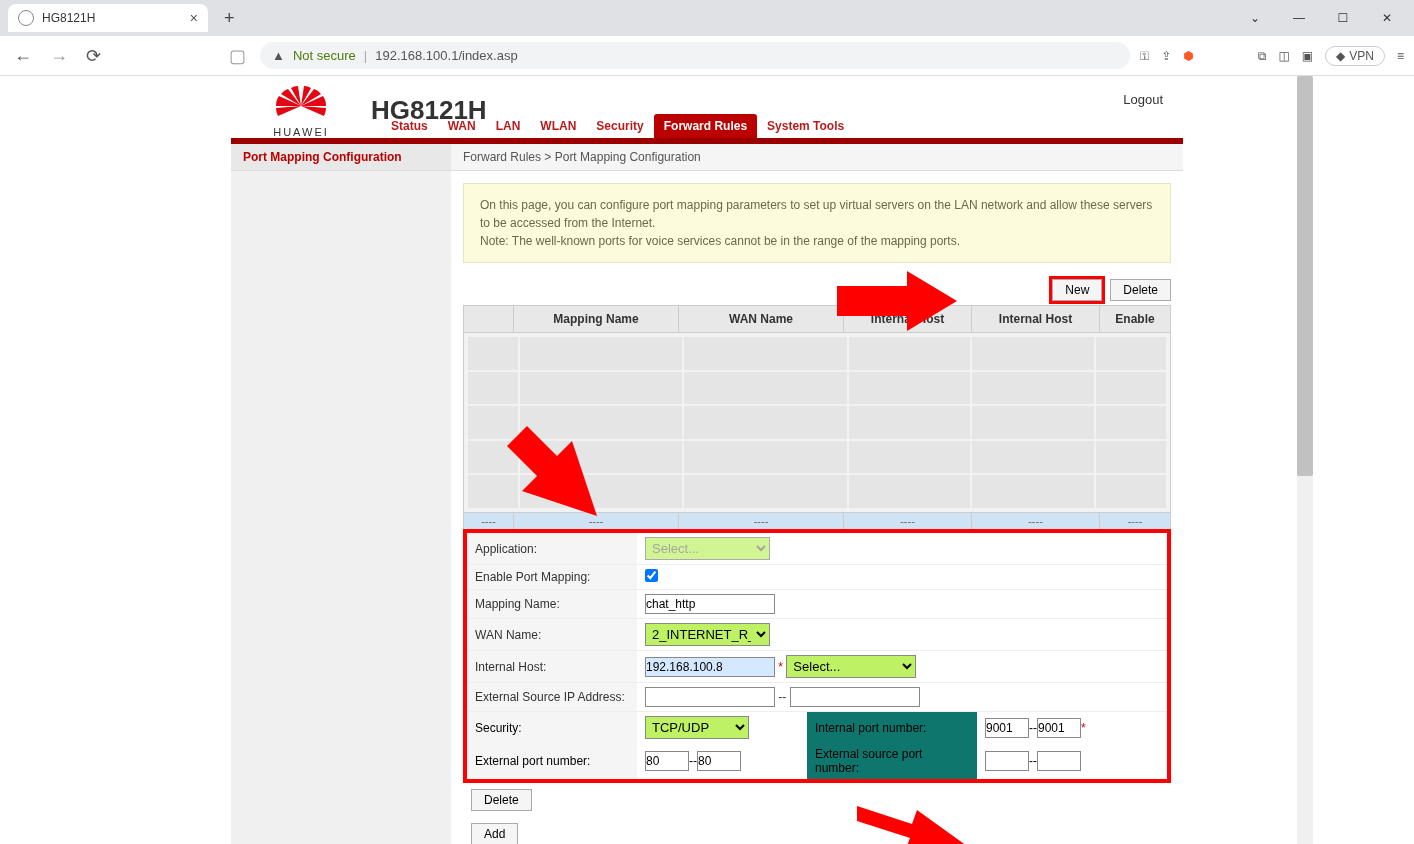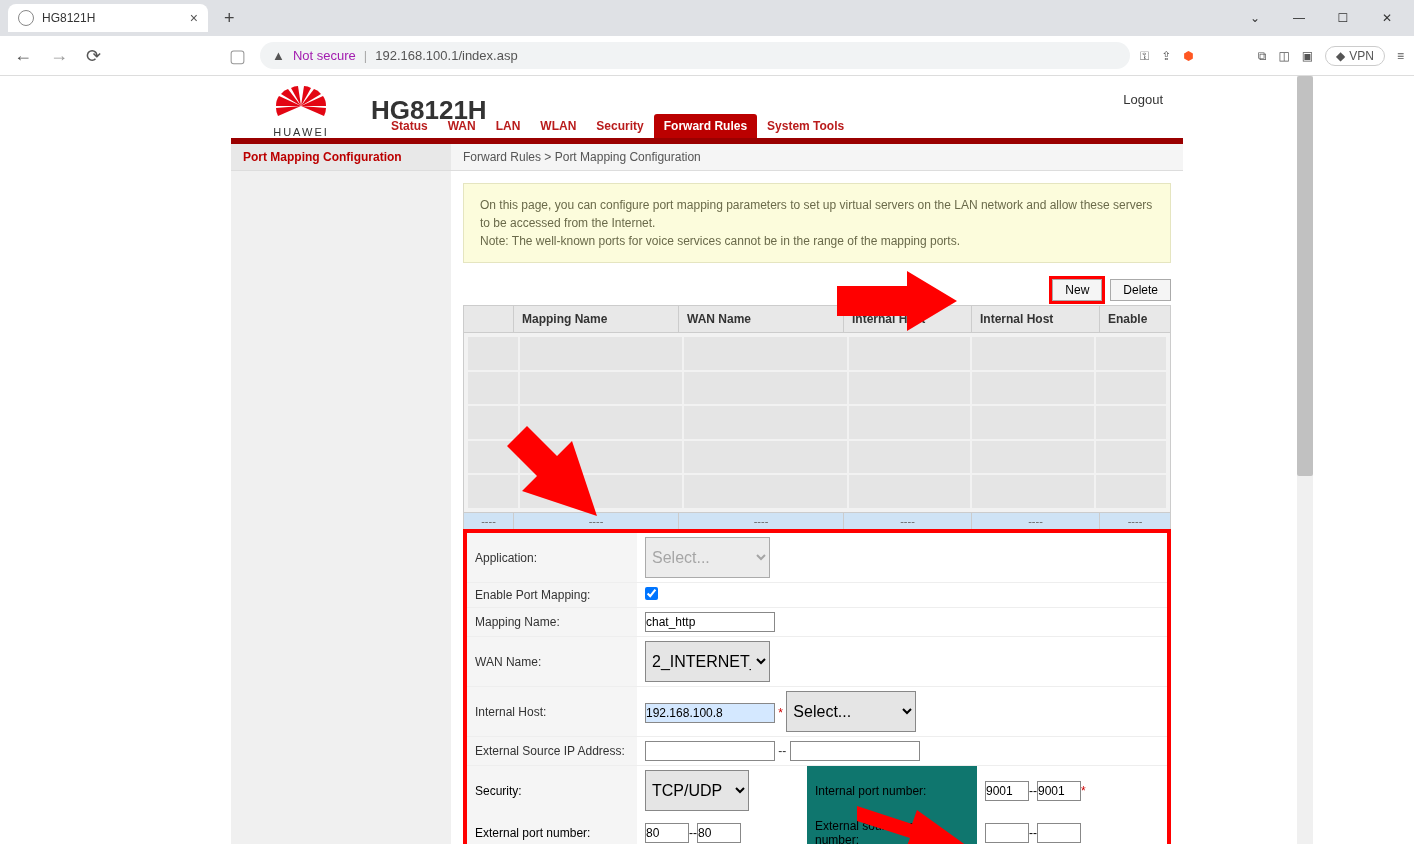--- a/index.html
+++ b/index.html
@@ -11,21 +11,21 @@
 .tab .favicon { width: 16px; height: 16px; border: 1px solid #888; border-radius: 50%; }
 .tab .close { margin-left: auto; color: #555; font-size: 14px; cursor: pointer; }
 .new-tab { margin-left: 8px; font-size: 18px; color: #444; cursor: pointer; padding: 0 8px; }
 .window-controls { margin-left: auto; display: flex; gap: 6px; padding-right: 8px; }
 .wc { width: 38px; height: 28px; display: flex; align-items: center; justify-content: center; color: #333; }
 
 .toolbar { display: flex; align-items: center; background: #fff; height: 40px; padding: 0 10px; gap: 10px; border-bottom: 1px solid #ddd; }
 .nav-btn { color: #999; font-size: 18px; padding: 4px; }
 .nav-btn.active { color: #555; }
 .address-bar { flex: 1; display: flex; align-items: center; background: #f1f3f4; border-radius: 16px; padding: 6px 12px; gap: 8px; color: #555; font-size: 13px; }
-.not-secure { color: #a21caf; }
+.not-secure { color: #4d7c0f; }
 .url-divider { color: #aaa; }
 .right-icons { display: flex; align-items: center; gap: 12px; color: #555; }
 .vpn-badge { border: 1px solid #ccc; border-radius: 14px; padding: 2px 10px; font-size: 12px; display: flex; align-items: center; gap: 4px; }
 .shield-icon { color: #ff5722; }
 
 .page-wrapper { display: flex; justify-content: center; background: #fff; }
 .page-scroll { width: 1180px; position: relative; }
 .scrollbar-track { position: absolute; right: -16px; top: 0; bottom: 0; width: 16px; background: #f0f0f0; }
 .scrollbar-thumb { position: absolute; top: 0; width: 100%; height: 400px; background: #c1c1c1; border-radius: 2px; }
 
@@ -52,21 +52,21 @@
 .breadcrumb { padding: 6px 12px; font-size: 12px; color: #555; background: #f5f5f5; border-bottom: 1px solid #ddd; }
 .main-body { padding: 12px; }
 
 .info-box { background: #fcfcdc; border: 1px solid #e5e5c0; padding: 12px 16px; font-size: 12px; color: #6a6a4a; line-height: 1.5; }
 
 .action-row { display: flex; justify-content: flex-end; gap: 8px; margin-top: 16px; }
 .btn { background: #f5f5f5; border: 1px solid #aaa; padding: 3px 12px; font-size: 12px; cursor: pointer; }
 .btn.highlight { outline: 3px solid #ff0000; }
 
 .grid-header { display: flex; background: #e8e8e8; margin-top: 4px; border: 1px solid #ccc; }
-.grid-header > div { padding: 6px 8px; font-size: 12px; font-weight: bold; color: #333; border-right: 1px solid #ccc; }
+.grid-header > div { padding: 6px 8px; font-size: 12px; font-weight: bold; color: #333; text-align: center; border-right: 1px solid #ccc; }
 .grid-header > div:last-child { border-right: none; }
 .col-check { width: 50px; }
 .col-mapping { flex: 2; }
 .col-wan { flex: 2; }
 .col-internal { flex: 1.5; }
 .col-external { flex: 1.5; }
 .col-enable { width: 70px; }
 
 .grid-body { height: 180px; background: #f2f2f2; border: 1px solid #ccc; border-top: none; position: relative; }
 .blurred-rows { position: absolute; inset: 0; display: grid; grid-template-columns: 50px 2fr 2fr 1.5fr 1.5fr 70px; gap: 2px; padding: 4px; }
@@ -77,21 +77,21 @@
 .dash-row > div:last-child { border-right: none; }
 
 .form-section { border: 4px solid #ff0000; margin-top: -1px; }
 .form-table { width: 100%; border-collapse: collapse; }
 .form-table td { padding: 4px 8px; font-size: 12px; color: #333; vertical-align: middle; }
 .form-table tr { border-bottom: 1px solid #eee; }
 .label-cell { width: 170px; background: #f5f5f5; }
 .input-text { border: 1px solid #888; font-size: 12px; padding: 2px 0; background: #fff; }
 .input-text.w130 { width: 130px; }
 .input-text.w60 { width: 44px; }
-.select-box { border: 1px solid #888; font-size: 16px; padding: 10px 2px; background: #e5e5e5; }
+.select-box { border: 1px solid #888; font-size: 13px; padding: 2px 2px; background: #bef264; }
 .select-box.w125 { width: 125px; }
 .select-box.w130 { width: 130px; }
 .select-box.w100 { width: 104px; }
 .red-star { color: #c00; }
 .highlight-input { background: #d4e8ff; }
 
 .port-table { width: 100%; border-collapse: collapse; }
 .port-table td { padding: 4px 8px; font-size: 12px; }
 .port-label { width: 170px; background: #f5f5f5; }
 .port-label2 { width: 170px; background: #0f766e; }

